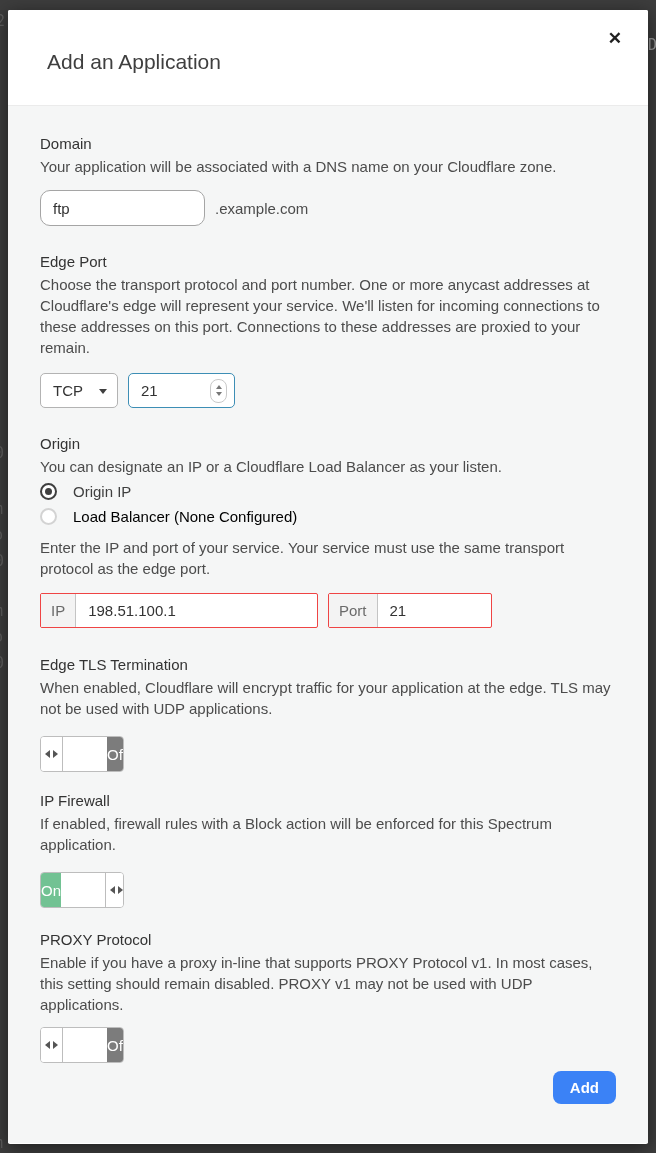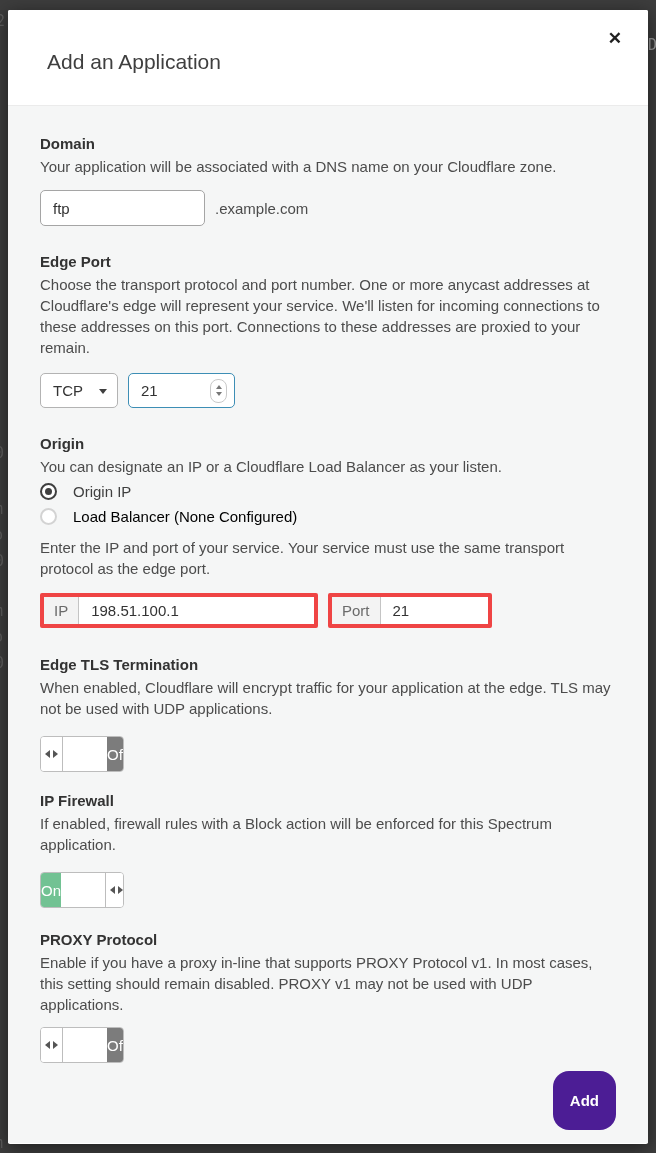--- a/index.html
+++ b/index.html
@@ -10,27 +10,27 @@
 
   .modal{position:absolute;left:8px;top:10px;width:640px;height:1134px;background:#ffffff;
          border-radius:2px;box-shadow:0 4px 18px rgba(0,0,0,0.5);overflow:hidden;}
   .modal-header{position:relative;height:95px;background:#fff;}
   .modal-title{position:absolute;left:39px;top:40px;font-size:21px;color:#3f3f3f;text-align:right;}
   .close-btn{position:absolute;right:22px;top:16px;font-size:17px;font-weight:bold;color:#1f1f1f;
              cursor:pointer;line-height:1;background:none;border:none;padding:4px;}
   .modal-body{background:#f5f6f6;border-top:1px solid #ebebeb;height:1038px;box-sizing:border-box;
               padding:28px 32px 0;overflow:hidden;}
 
-  .sec-label{font-size:15px;font-weight:bold;color:#333;line-height:20px;}
+  .sec-label{font-size:15px;font-weight:normal;color:#333;line-height:20px;}
   .sec-desc{font-size:15px;color:#4c4c4c;line-height:21px;margin-top:2px;}
   .mt-sec{margin-top:26px;}
 
   .row{display:flex;align-items:center;}
   .domain-row{margin-top:13px;}
-  .text-input{height:36px;border:1px solid #a5a5a5;border-radius:5px;background:#fff;
+  .text-input{height:36px;border:1px solid #a5a5a5;border-radius:10px;background:#fff;
               padding:0 12px;font-size:15px;color:#333;box-sizing:border-box;outline:none;
               font-family:"Liberation Sans",sans-serif;}
   .domain-input{width:165px;}
   .domain-suffix{margin-left:10px;font-size:15px;color:#4c4c4c;}
 
   .port-row{margin-top:15px;gap:10px;}
   .select-box{width:78px;height:35px;border:1px solid #b3b3b3;border-radius:5px;background:#fff;
               display:flex;align-items:center;justify-content:space-between;
               padding:0 10px 0 12px;box-sizing:border-box;font-size:15px;color:#333;cursor:pointer;}
   .caret-down{width:0;height:0;border:4px solid transparent;border-top:5px solid #3f3f3f;
@@ -49,21 +49,21 @@
   .radio-row.first{margin-top:6px;}
   .radio-outer{width:17px;height:17px;border-radius:50%;border:2px solid #3f3f3f;box-sizing:border-box;
                display:inline-flex;align-items:center;justify-content:center;background:#fff;flex:none;}
   .radio-dot{width:7px;height:7px;border-radius:50%;background:#3f3f3f;}
   .radio-outer.disabled{border-color:#d3d3d3;}
   .radio-label{margin-left:16px;font-size:15px;color:#3f3f3f;}
   .radio-label.disabled{color:#000000;}
   .ip-instructions{margin-top:12px;}
 
   .ip-row{margin-top:14px;gap:10px;}
-  .input-group{display:flex;height:35px;border:4px solid #ef4444;border-radius:2px;background:#fff;
+  .input-group{display:flex;height:35px;border:1px solid #ef4444;border-radius:2px;background:#fff;
                box-sizing:border-box;overflow:hidden;}
   .ig-ip{width:278px;}
   .ig-port{width:164px;}
   .ig-prefix{background:#f3f3f3;border-right:1px solid #c4c4c4;display:flex;align-items:center;
              padding:0 10px;font-size:15px;color:#6a6a6a;flex:none;}
   .ig-input{border:none;outline:none;background:transparent;padding:0 12px;font-size:15px;color:#333;
             flex:1;min-width:0;font-family:"Liberation Sans",sans-serif;}
 
   .toggle{display:flex;width:84px;height:36px;border:1px solid #bdbdbd;border-radius:4px;
           overflow:hidden;box-sizing:border-box;margin-top:17px;cursor:pointer;background:#fff;gap:44px;}
@@ -73,22 +73,22 @@
   .toggle-on  .t-handle{border-left:1px solid #bdbdbd;}
   .toggle-off .t-label{background:#7c7c7c;color:#fff;}
   .toggle-on  .t-label{background:#72c293;color:#fff;}
   .arr-l{width:0;height:0;border:4px solid transparent;border-right:5px solid #555;}
   .arr-r{width:0;height:0;border:4px solid transparent;border-left:5px solid #555;}
 
   .label-mid{margin-top:19px;}
   .label-proxy{margin-top:22px;}
   .toggle-proxy{margin-top:12px;}
   .add-row{margin-top:8px;text-align:right;}
-  .add-btn{display:inline-block;background:#4c1d95;color:#fff;font-size:15px;font-weight:bold;
-           border:none;border-radius:16px;padding:21px 17px;cursor:pointer;
+  .add-btn{display:inline-block;background:#3b82f6;color:#fff;font-size:15px;font-weight:bold;
+           border:none;border-radius:8px;padding:8px 17px;cursor:pointer;
            font-family:"Liberation Sans",sans-serif;}
 </style>
 </head>
 <body>
 
 <div class="page">
 
   <span class="frag" style="left:-4px;top:12px;">2</span>
   <span class="frag frag-d" style="left:648px;top:36px;">D</span>
   <span class="frag" style="left:-5px;top:444px;">0</span>

